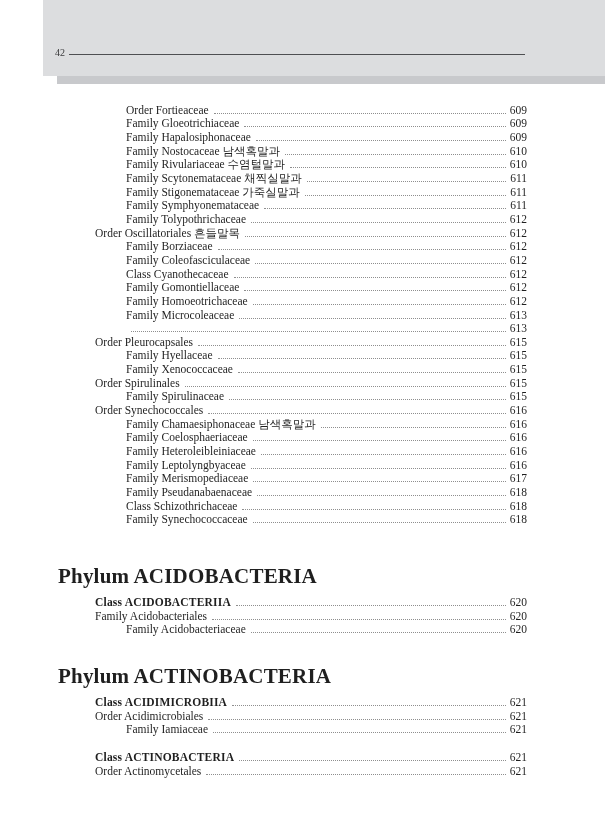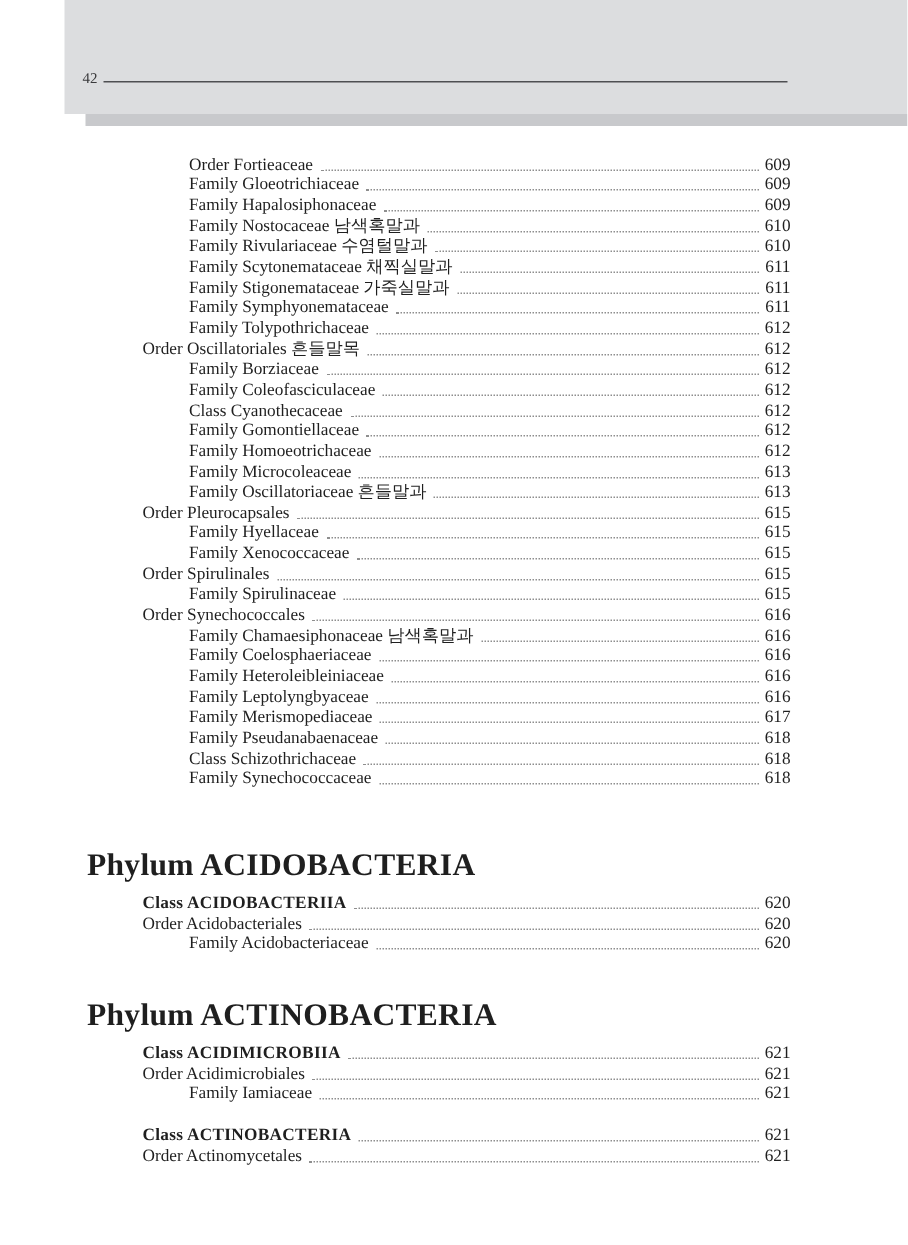--- a/index.html
+++ b/index.html
@@ -149,21 +149,20 @@
         <span class="label">Family Homoeotrichaceae</span>
         <span class="leader"></span>
         <span class="pagenum">612</span>
       </div>
       <div class="row lvl-family">
         <span class="label">Family Microcoleaceae</span>
         <span class="leader"></span>
         <span class="pagenum">613</span>
       </div>
       <div class="row lvl-family">
-        <span class="label">Family Oscillatoriaceae 흔들말과</span>
         <span class="leader"></span>
         <span class="pagenum">613</span>
       </div>
       <div class="row lvl-order">
         <span class="label">Order Pleurocapsales</span>
         <span class="leader"></span>
         <span class="pagenum">615</span>
       </div>
       <div class="row lvl-family">
         <span class="label">Family Hyellaceae</span>
@@ -232,21 +231,21 @@
       </div>
     </div>
     <div class="section section-2">
       <div class="phylum-heading">Phylum ACIDOBACTERIA</div>
       <div class="row lvl-class bold">
         <span class="label">Class ACIDOBACTERIIA</span>
         <span class="leader"></span>
         <span class="pagenum">620</span>
       </div>
       <div class="row lvl-order">
-        <span class="label">Order Acidobacteriales</span>
+        <span class="label">Family Acidobacteriales</span>
         <span class="leader"></span>
         <span class="pagenum">620</span>
       </div>
       <div class="row lvl-family">
         <span class="label">Family Acidobacteriaceae</span>
         <span class="leader"></span>
         <span class="pagenum">620</span>
       </div>
     </div>
     <div class="section section-3">

